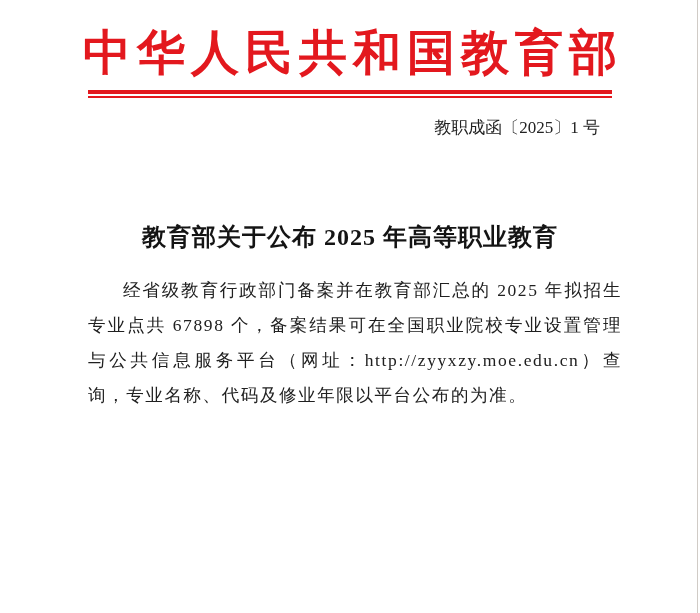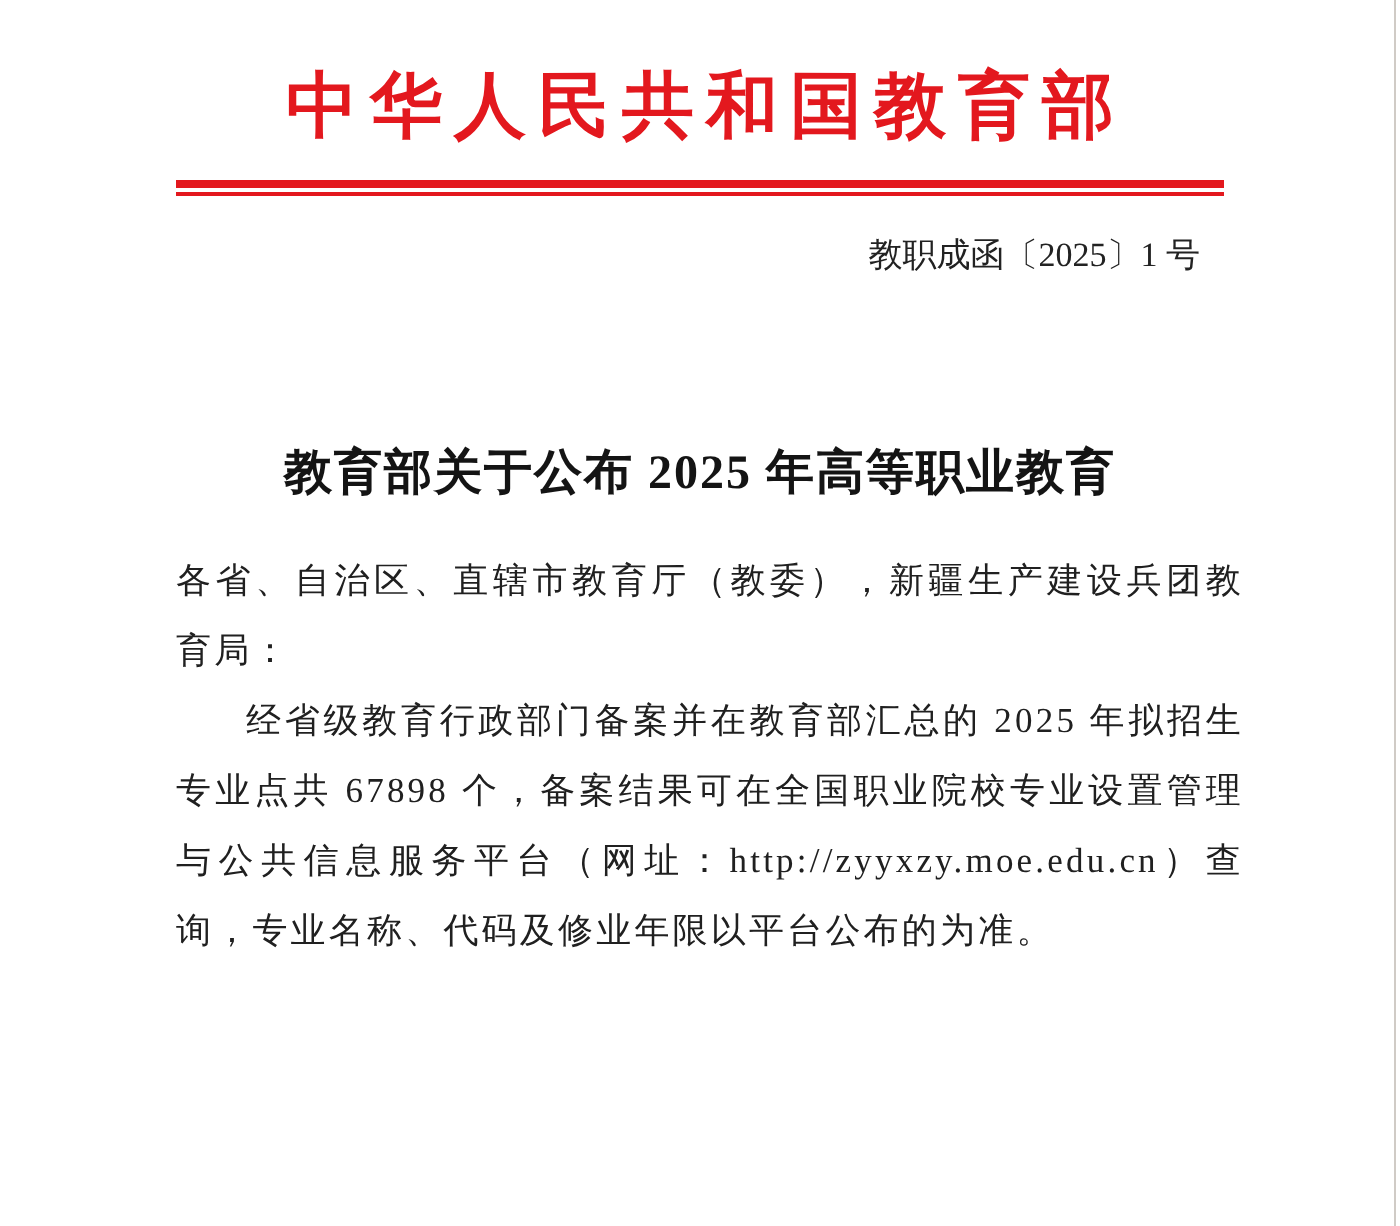--- a/index.html
+++ b/index.html
@@ -19,21 +19,21 @@
     position: absolute;
     top: 0;
     bottom: 0;
     right: 2px;
     width: 1px;
     background: var(--edge-gray, #d0cbc6);
   }
   .org-name {
     padding-top: 26px;
     text-align: center;
-    font-size: 36px;
+    font-size: 48px;
     line-height: 54px;
     font-weight: bold;
     letter-spacing: 6px;
     padding-left: 6px;
     color: var(--accent, #e3181e);
     white-space: nowrap;
   }
   .red-divider {
     margin: 10px 88px 0 88px;
   }
@@ -96,19 +96,18 @@
     <div class="line-thin"></div>
   </div>
 
   <div class="doc-number">教职成函〔2025〕1 号</div>
 
   <div class="doc-title">
     <div>教育部关于公布 2025 年高等职业教育</div>
   </div>
 
   <div class="body-text">
-    <p>各省、自治区、直辖市教育厅（教委），新疆生产建设兵团教育局：</p>
     <p class="indent">经省级教育行政部门备案并在教育部汇总的 2025 年拟招生专业点共 67898 个，备案结果可在全国职业院校专业设置管理与公共信息服务平台（网址：http://zyyxzy.moe.edu.cn）查询，专业名称、代码及修业年限以平台公布的为准。</p>
   </div>
 
   <div class="page-edge"></div>
 
 </div>
 
 </body></html>

